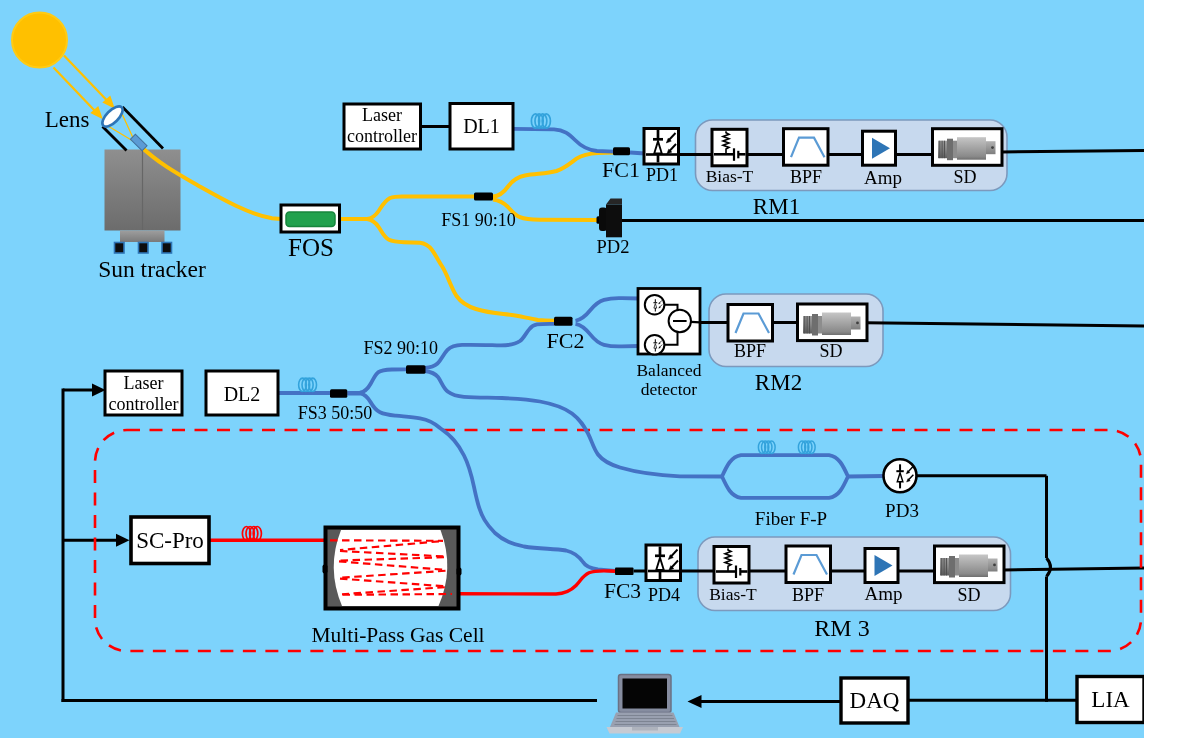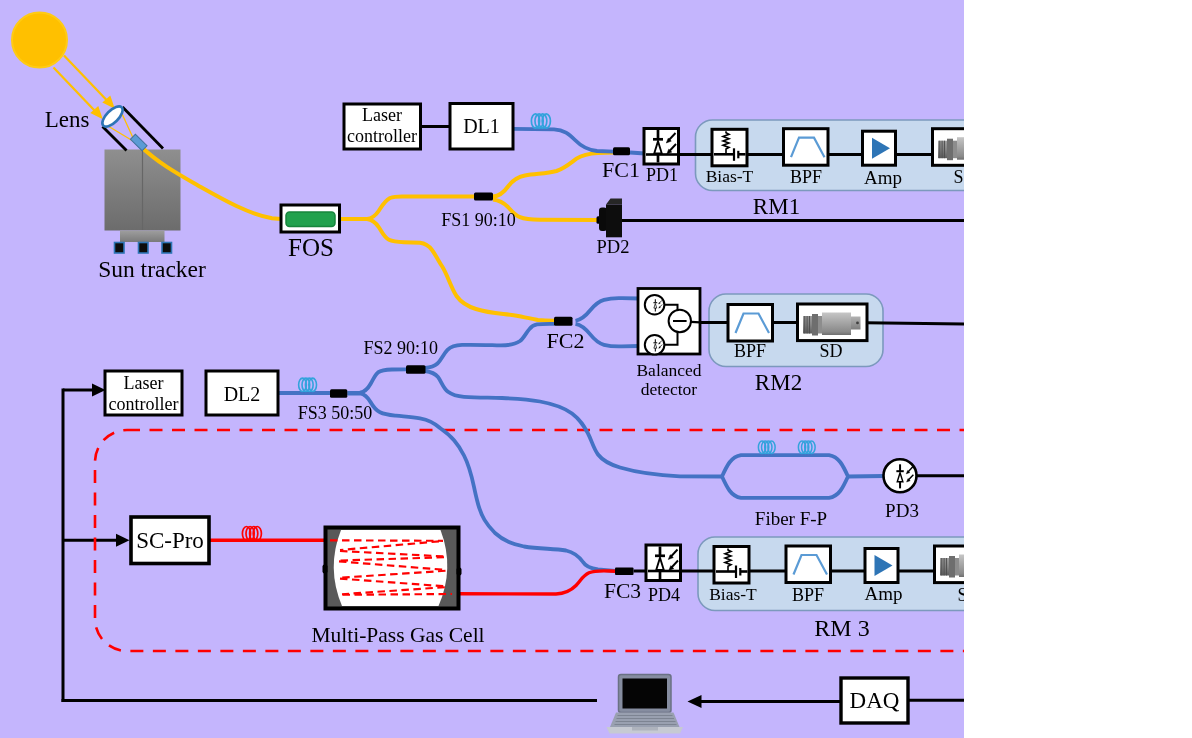--- a/index.html
+++ b/index.html
@@ -1,16 +1,16 @@
 <!DOCTYPE html>
 <html><head>
 <meta charset="utf-8">
 <style>
 html,body{margin:0;padding:0;background:#fff;}
-#page{position:relative;width:964px;height:738px;background:#c4b5fd;overflow:hidden;}
+#page{position:relative;width:1144px;height:738px;background:#7dd3fc;overflow:hidden;}
 text{font-family:"Liberation Serif",serif;fill:#000;}
 </style>
 </head>
 <body>
 <div id="page">
 <svg width="1192" height="738" viewBox="0 0 1192 738">
 <defs>
   <linearGradient id="trk" x1="0" y1="0" x2="0" y2="1">
     <stop offset="0" stop-color="#8f8f8f"></stop>
           <stop offset="0.5" stop-color="#7d7d7d"></stop>

